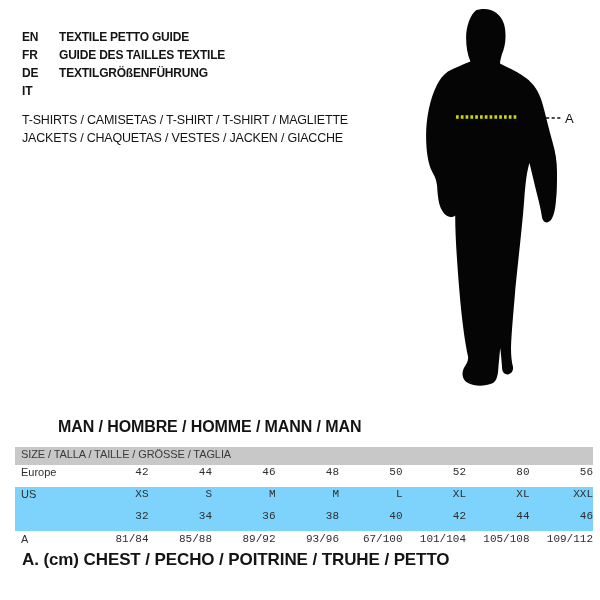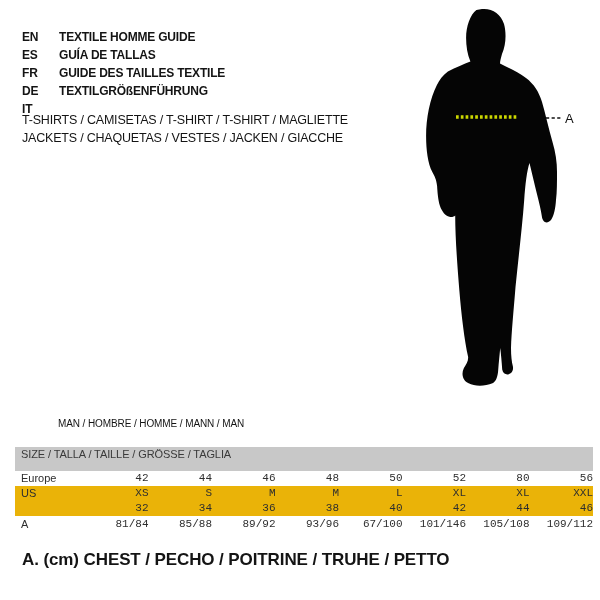--- a/index.html
+++ b/index.html
@@ -11,45 +11,41 @@
   .lang-list{position:absolute;left:22px;top:12px;margin-top:16px;}
   .lang-row{display:flex;height:18px;line-height:18px;font-size:12px;font-weight:bold;letter-spacing:-0.2px;}
   .lang-code{width:37px;flex:0 0 37px;}
   
   .categories{position:absolute;left:22px;top:111px;}
   .category-line{height:18px;line-height:18px;font-size:12.5px;font-weight:normal;letter-spacing:-0.2px;}
   
   .figure-svg{position:absolute;left:410px;top:0;width:190px;height:400px;}
   .measure-label{font-family:"Liberation Sans",sans-serif;font-size:13px;fill:#111;}
   
-  .section-heading{position:absolute;left:18px;top:418px;font-size:10px;font-weight:normal;letter-spacing:-0.1px;padding-left:40px;}
+  .section-heading{position:absolute;left:18px;top:418px;font-size:16px;font-weight:bold;letter-spacing:-0.1px;padding-left:40px;}
   
   .size-table{position:absolute;left:15px;top:447px;width:578px;}
-  .thead{height:24px;line-height:14px;background:#c8c8c8;color:#3a3a3a;font-size:11px;padding-left:6px;letter-spacing:-0.1px;}
-  .trow{display:flex;height:15px;line-height:15px;font-size:11px;color:#2e2e2e;}
+  .thead{height:18px;line-height:14px;background:#c8c8c8;color:#3a3a3a;font-size:11px;padding-left:6px;letter-spacing:-0.1px;}
+  .trow{display:flex;height:22px;line-height:15px;font-size:11px;color:#2e2e2e;}
   .trow.last{height:18px;line-height:17px;}
-  .trow.shaded{background:#eab308;}
+  .trow.shaded{background:#7dd3fc;}
   .tlabel{flex:0 0 64px;padding-left:6px;}
   .tcell{flex:1;text-align:right;font-family:Liberation Mono, monospace;}
   
   .footer-note{position:absolute;left:22px;top:550px;font-size:17px;font-weight:bold;letter-spacing:-0.1px;}
 </style>
 </head>
 <body>
 
 <div class="canvas">
 
   <div class="lang-list">
     <div class="lang-row">
       <span class="lang-code">EN</span>
-      <span class="lang-label">TEXTILE HOMME GUIDE</span>
-    </div>
-    <div class="lang-row">
-      <span class="lang-code">ES</span>
-      <span class="lang-label">GUÍA DE TALLAS</span>
+      <span class="lang-label">TEXTILE PETTO GUIDE</span>
     </div>
     <div class="lang-row">
       <span class="lang-code">FR</span>
       <span class="lang-label">GUIDE DES TAILLES TEXTILE</span>
     </div>
     <div class="lang-row">
       <span class="lang-code">DE</span>
       <span class="lang-label">TEXTILGRÖßENFÜHRUNG</span>
     </div>
     <div class="lang-row">
@@ -148,21 +144,21 @@
       <span class="tcell">46</span>
     </div>
 
     <div class="trow last">
       <span class="tlabel">A</span>
       <span class="tcell">81/84</span>
       <span class="tcell">85/88</span>
       <span class="tcell">89/92</span>
       <span class="tcell">93/96</span>
       <span class="tcell">67/100</span>
-      <span class="tcell">101/146</span>
+      <span class="tcell">101/104</span>
       <span class="tcell">105/108</span>
       <span class="tcell">109/112</span>
     </div>
   </div>
 
   <div class="footer-note">A. (cm) CHEST / PECHO / POITRINE / TRUHE / PETTO</div>
 
 </div>
 
 </body></html>

